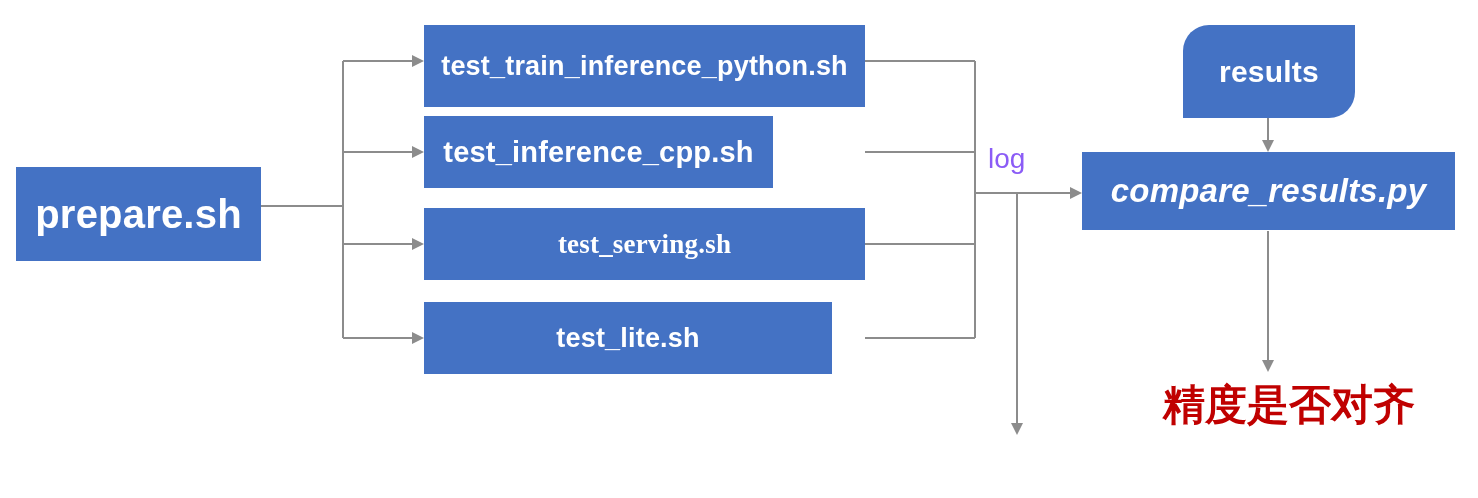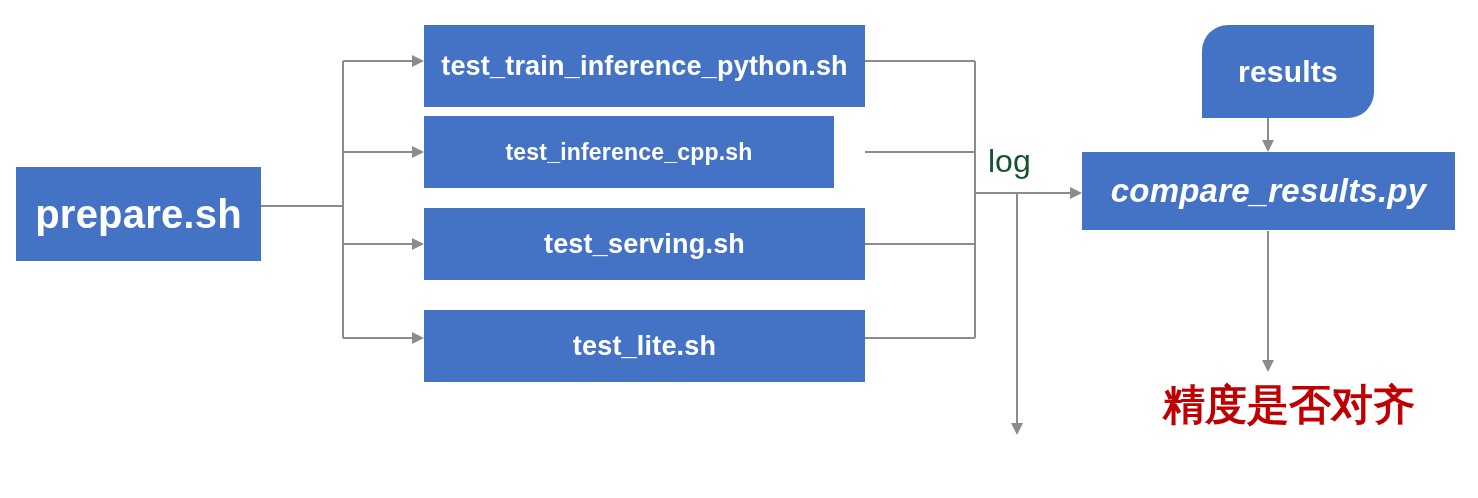--- a/index.html
+++ b/index.html
@@ -23,64 +23,64 @@
   .node{
     position:absolute;
     background:var(--node-fill);
     color:var(--node-text);
     display:flex;align-items:center;justify-content:center;
     font-weight:bold;
     white-space:nowrap;
     text-align:center;
     letter-spacing:0.2px;
   }
-  .node.rounded-diag{border-radius:26px 0 26px 0;margin-left:19px;}
+  .node.rounded-diag{border-radius:26px 0 26px 0;}
   .hline{position:absolute;height:1.5px;background:var(--connector);}
   .vline{position:absolute;width:1.5px;background:var(--connector);}
   .arrowhead-right{
     position:absolute;width:0;height:0;
     border-left:12px solid var(--connector);
     border-top:6px solid transparent;
     border-bottom:6px solid transparent;
   }
   .arrowhead-down{
     position:absolute;width:0;height:0;
     border-top:12px solid var(--connector);
     border-left:6px solid transparent;
     border-right:6px solid transparent;
   }
   .edge-label{
     position:absolute;
-    color:#14532d;
-    font-size:32px;
+    color:#8b5cf6;
+    font-size:28px;
     line-height:1.1;
   }
   .annotation{
     position:absolute;
     color:var(--annotation-red);
     font-size:42px;
     font-weight:bold;
     white-space:nowrap;
     line-height:1.1;
   }
 </style>
 </head>
 <body>
 
 <div class="canvas">
 
   <div class="node" style="left:16px;top:167px;width:245px;height:94px;font-size:40px;">prepare.sh</div>
 
   <div class="node" style="left:424px;top:25px;width:441px;height:82px;font-size:27px;">test_train_inference_python.sh</div>
 
-  <div class="node" style="left:424px;top:116px;width:410px;height:72px;font-size:23px;">test_inference_cpp.sh</div>
+  <div class="node" style="left:424px;top:116px;width:349px;height:72px;font-size:29px;">test_inference_cpp.sh</div>
 
-  <div class="node" style="left:424px;top:208px;width:441px;height:72px;font-size:27px;">test_serving.sh</div>
+  <div class="node" style="left:424px;top:208px;width:441px;height:72px;font-size:27px;font-family:Liberation Serif, serif;">test_serving.sh</div>
 
-  <div class="node" style="left:424px;top:310px;width:441px;height:72px;font-size:27px;">test_lite.sh</div>
+  <div class="node" style="left:424px;top:302px;width:408px;height:72px;font-size:27px;">test_lite.sh</div>
 
   <div class="node" style="left:1082px;top:152px;width:373px;height:78px;font-size:33px;font-style:italic;">compare_results.py</div>
 
   <div class="node rounded-diag" style="left:1183px;top:25px;width:172px;height:93px;font-size:30px;">results</div>
 
   <div class="hline" style="left:261px;top:205px;width:82px;"></div>
   <div class="vline" style="left:342px;top:61px;height:277px;"></div>
 
   <div class="hline" style="left:343px;top:60px;width:69px;"></div>
   <div class="arrowhead-right" style="left:412px;top:55px;"></div>

